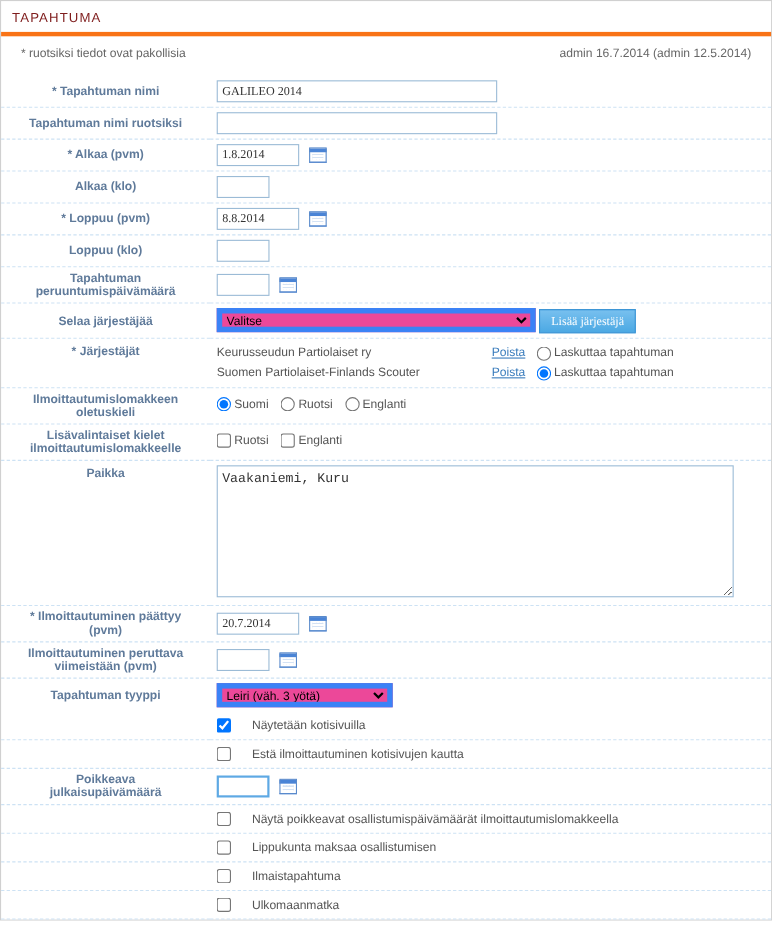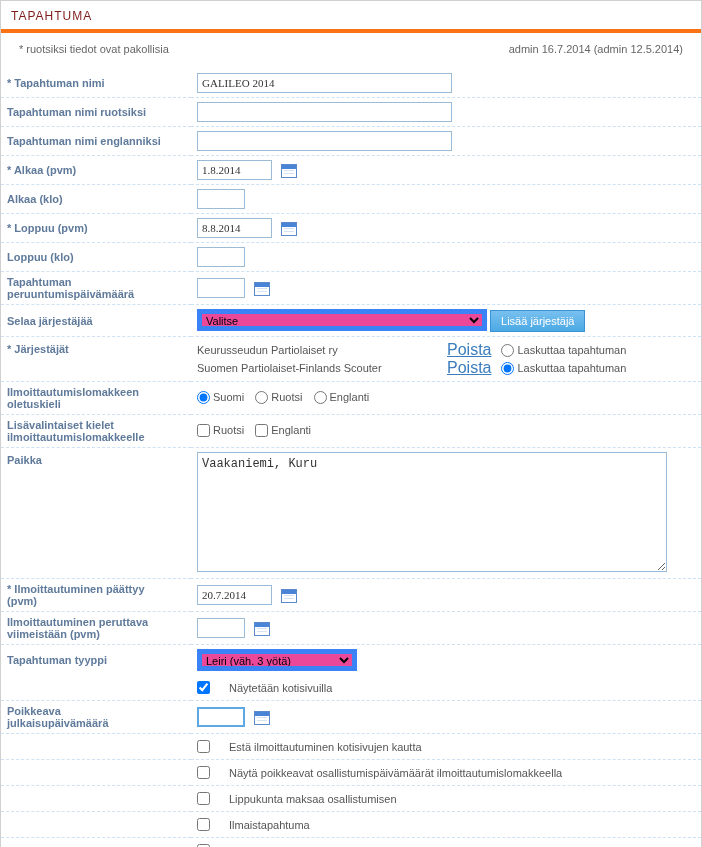--- a/index.html
+++ b/index.html
@@ -3,34 +3,34 @@
 <meta charset="utf-8">
 <style>
 *{box-sizing:border-box;margin:0;padding:0}
 body{font-family:Verdana,Arial,sans-serif;font-size:11px;color:#555;background:#fff}
 .panel{width:702px;border:1px solid #d0d0d0}
 .panel-title{font-size:12px;letter-spacing:1px;color:#7f1d1d;padding:8px 10px 6px;border-bottom:4px solid #f97316}
 .meta-row{display:flex;justify-content:space-between;padding:10px 18px 14px;font-size:11px;color:#666}
 .form-table{width:100%;border-collapse:collapse}
 .form-table td{padding:4px 6px;border-bottom:1px dashed #cde2f4;vertical-align:middle}
 .form-table tr.nob td{border-bottom:none}
-.lbl{width:190px;text-align:left;color:#5f7a9a;font-weight:bold;font-size:11px;padding-right:10px}
+.lbl{width:190px;text-align:center;color:#5f7a9a;font-weight:bold;font-size:11px;padding-right:10px}
 .lbl .sub{display:block}
 input[type=text]{border:1px solid #9bbbd6;height:20px;padding:2px 4px;font-family:Liberation Serif, serif;font-size:11px;color:#333}
 .w-wide{width:255px}
 .w-date{width:75px}
 .w-time{width:48px}
 textarea{width:470px;height:120px;border:1px solid #9bbbd6;padding:4px;font-family:"Courier New",monospace;font-size:12px;color:#333;resize:both}
 select{border:5px solid #3b82f6;height:22px;font-size:11px;background:#ec4899}
 .sel-wide{width:290px}
 .sel-med{width:160px}
 .cal-icon{display:inline-block;width:16px;height:14px;vertical-align:middle;background:linear-gradient(#4a84d6 0 30%,#fff 30% 100%);border:1px solid #5a8acb;position:relative;margin-left:6px}
 .cal-icon::before{content:"";position:absolute;left:2px;right:2px;top:5px;bottom:2px;background:repeating-linear-gradient(to bottom,#d4e2f4 0 1px,#fff 1px 3px),repeating-linear-gradient(to right,#d4e2f4 0 1px,#fff 1px 3px)}
-.btn-blue{background:linear-gradient(#78c0ef,#4ca9e4);color:#fff;border:1px solid #3a93d4;height:22px;padding:0 10px;font-size:11px;font-family:Liberation Sans, sans-serif;cursor:pointer}
-.link-del{color:#3b7dbd;text-decoration:underline;cursor:pointer;font-size:16px}
+.btn-blue{background:linear-gradient(#78c0ef,#4ca9e4);color:#fff;border:1px solid #3a93d4;height:22px;padding:0 10px;font-size:11px;font-family:Liberation Serif, serif;cursor:pointer}
+.link-del{color:#3b7dbd;text-decoration:underline;cursor:pointer;font-size:11px}
 .org-row{display:flex;gap:10px;align-items:center;line-height:18px}
 .org-name{width:240px}
 .radio-lbl{font-size:11px;color:#555;margin-right:8px;display:inline-flex;align-items:center;gap:3px}
 .chk-row{display:flex;align-items:center;gap:19px;color:#555;padding:2px 0}
 input[type=checkbox],input[type=radio]{margin:0}
 .focus-field{border:2px solid #5ea9e4!important}
 </style>
 </head>
 <body>
 
@@ -46,24 +46,20 @@
         <tr>
           <td class="lbl">* Tapahtuman nimi</td>
         <td><input type="text" class="w-wide" value="GALILEO 2014" style=""></td>
         </tr>
 
     <tr>
           <td class="lbl">Tapahtuman nimi ruotsiksi</td>
         <td><input type="text" class="w-wide" value="" style=""></td>
         </tr>
 
-    <tr>
-          <td class="lbl">Tapahtuman nimi englanniksi</td>
-        <td><input type="text" class="w-wide" value="" style=""></td>
-        </tr>
 
     <tr>
           <td class="lbl">* Alkaa (pvm)</td>
         <td><input type="text" class="w-date" value="1.8.2014" style="">
             <span class="cal-icon"></span></td>
         </tr>
 
     <tr>
           <td class="lbl">Alkaa (klo)</td>
         <td><input type="text" class="w-time" value="" style=""></td>
@@ -187,36 +183,36 @@
           <td class="lbl"></td>
         <td>
             <div class="chk-row">
               <input type="checkbox" checked="" style=""> 
               <span>Näytetään kotisivuilla</span>
             </div>
           </td>
         </tr>
 
     <tr>
+          <td class="lbl"></td>
+        <td>
+            <div class="chk-row">
+              <input type="checkbox" style=""> 
+              <span>Estä ilmoittautuminen kotisivujen kautta</span>
+            </div>
+          </td>
+        </tr>
+
+    <tr>
           <td class="lbl">
             <span class="sub">Poikkeava</span>
             <span class="sub">julkaisupäivämäärä</span>
           </td>
         <td><input type="text" class="w-time focus-field" value="" style="">
             <span class="cal-icon"></span></td>
-        </tr>
-
-    <tr>
-          <td class="lbl"></td>
-        <td>
-            <div class="chk-row">
-              <input type="checkbox" style=""> 
-              <span>Estä ilmoittautuminen kotisivujen kautta</span>
-            </div>
-          </td>
         </tr>
     <tr>
           <td class="lbl"></td>
         <td>
             <div class="chk-row">
               <input type="checkbox" style=""> 
               <span>Näytä poikkeavat osallistumispäivämäärät ilmoittautumislomakkeella</span>
             </div>
           </td>
         </tr>

